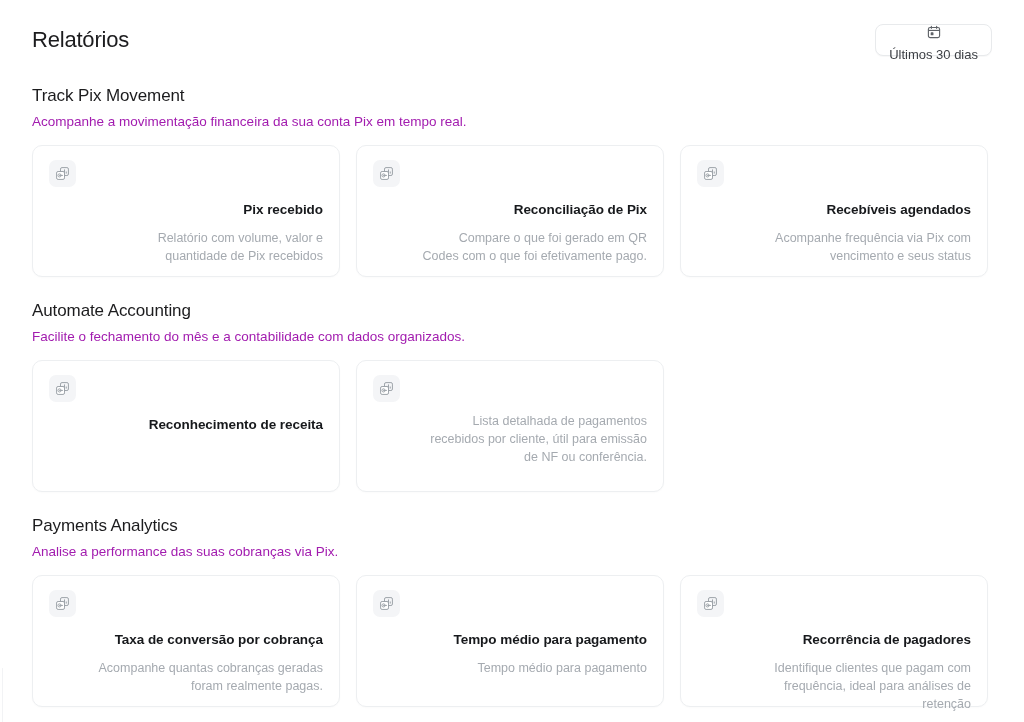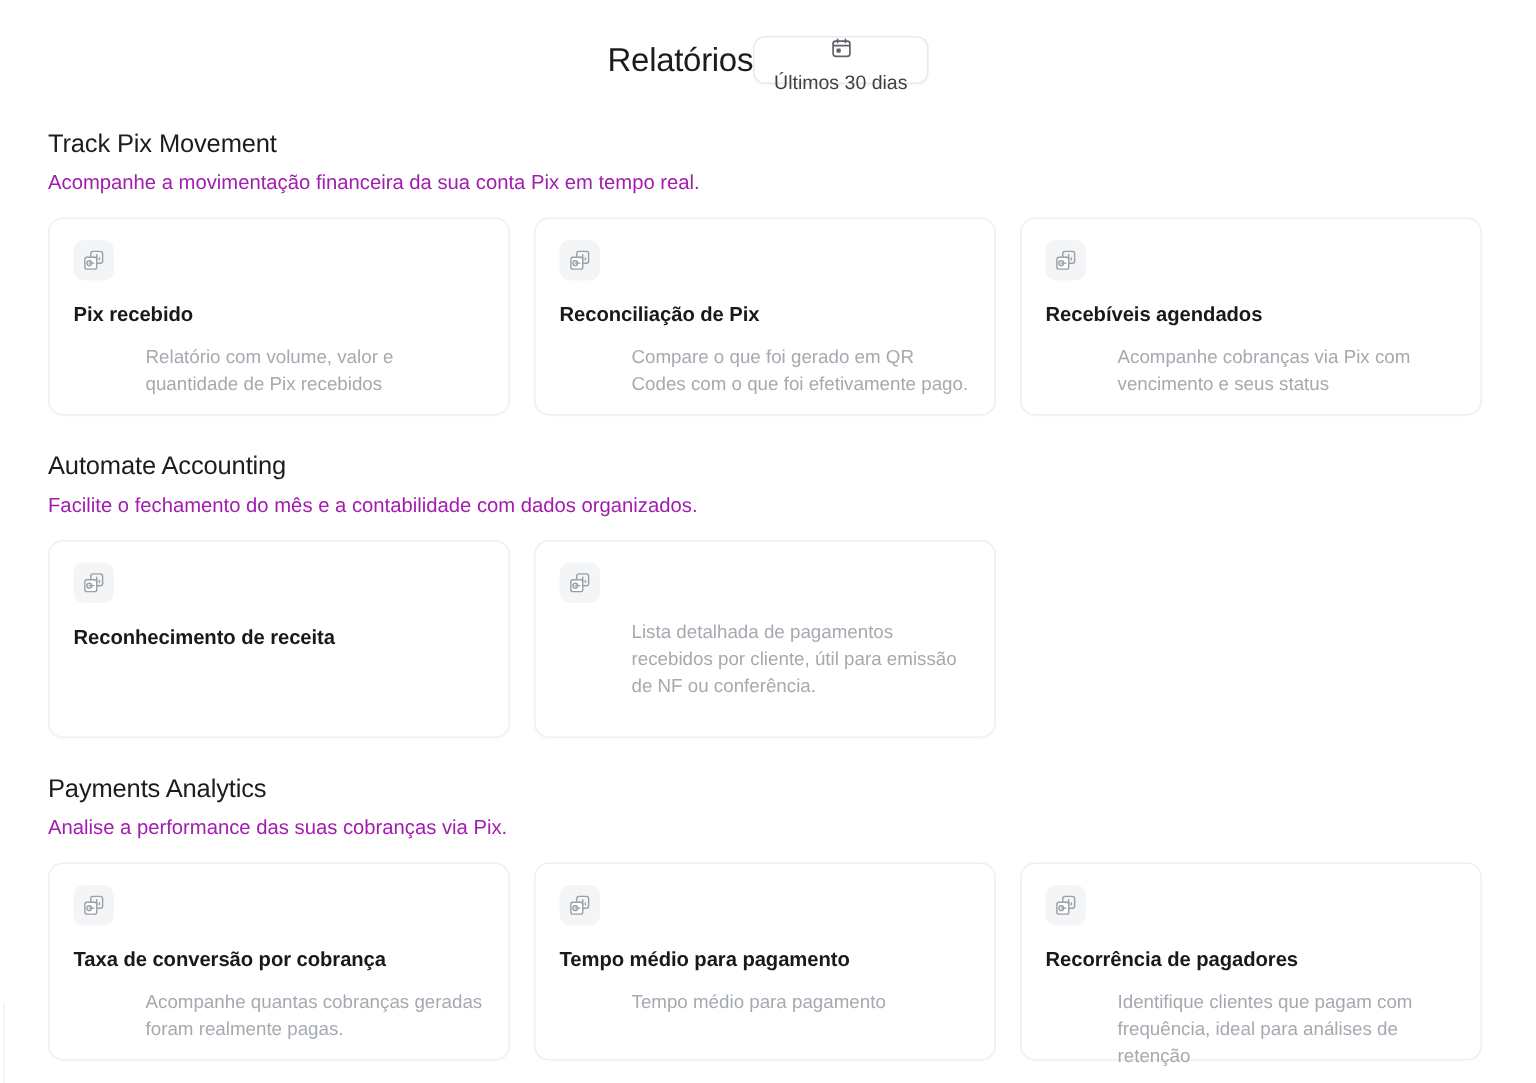--- a/index.html
+++ b/index.html
@@ -28,21 +28,21 @@
     top: 668px;
     width: 1px;
     height: 54px;
     background: #f2f3f5;
   }
 
   
   .page-header {
     display: flex;
     align-items: center;
-    justify-content: center;
+    justify-content: space-between;
     height: 66px;
     padding-top: 14px;
   }
 
   .page-title {
     font-size: 22px;
     font-weight: 400;
     color: #1c1c1e;
     letter-spacing: -0.2px;
     line-height: 28px;
@@ -95,20 +95,21 @@
 
   .report-card {
     position: relative;
     height: 132px;
     border: 1px solid #edeff1;
     border-radius: 10px;
     background: #ffffff;
     padding: 14px 16px 16px 16px;
     cursor: pointer;
     box-shadow: 0 1px 2px rgba(16,24,40,0.02);
+    text-align: right;
   }
 
   .card-icon-wrap {
     width: 27px;
     height: 27px;
     border-radius: 7px;
     background: #f4f5f7;
     display: flex;
     align-items: center;
     justify-content: center;
@@ -193,21 +194,21 @@
     <div class="card-icon-wrap">
       <svg width="15" height="15" viewBox="0 0 18 18" fill="none" xmlns="http://www.w3.org/2000/svg">
         <rect x="6.6" y="1.9" width="9.5" height="9.5" rx="1.8" stroke="#9aa0a6" stroke-width="1.15"></rect>
         <path d="M9.3 8.6V6.4M11.4 8.6V4.6M13.5 8.6V7.1" stroke="#9aa0a6" stroke-width="1.15" stroke-linecap="round"></path>
         <rect x="1.9" y="6.6" width="9.5" height="9.5" rx="1.8" fill="#ffffff" stroke="#9aa0a6" stroke-width="1.15"></rect>
         <circle cx="5.4" cy="11.3" r="1.9" stroke="#9aa0a6" stroke-width="1.15"></circle>
         <path d="M5.4 11.3h3.6" stroke="#9aa0a6" stroke-width="1.15" stroke-linecap="round"></path>
       </svg>
     </div>
     <div class="card-title">Recebíveis agendados</div>
-    <div class="card-desc">Acompanhe cobranças via Pix com vencimento e seus status</div>
+    <div class="card-desc">Acompanhe frequência via Pix com vencimento e seus status</div>
   </div>
 </div>
   </section>
 
   <section class="section">
     <h2 class="section-title">Automate Accounting</h2>
     <p class="section-subtitle">Facilite o fechamento do mês e a contabilidade com dados organizados.</p>
     <div class="card-grid">
   <div class="report-card">
     <div class="card-icon-wrap">

